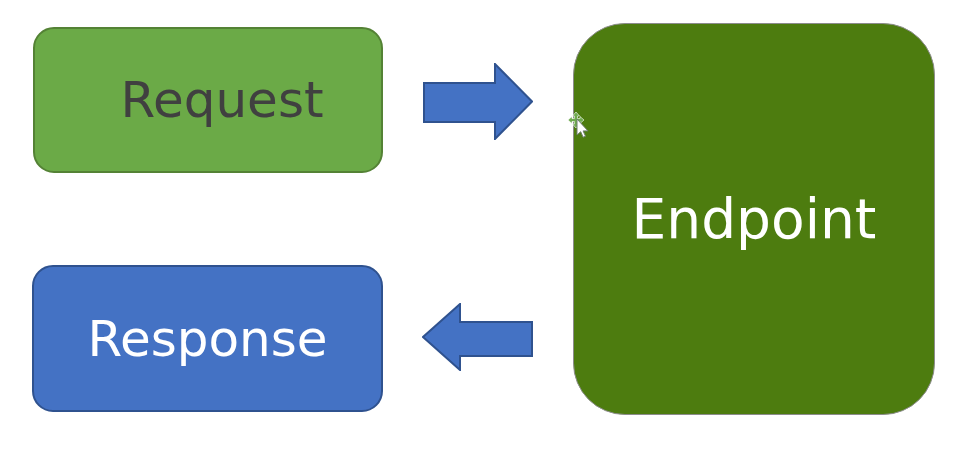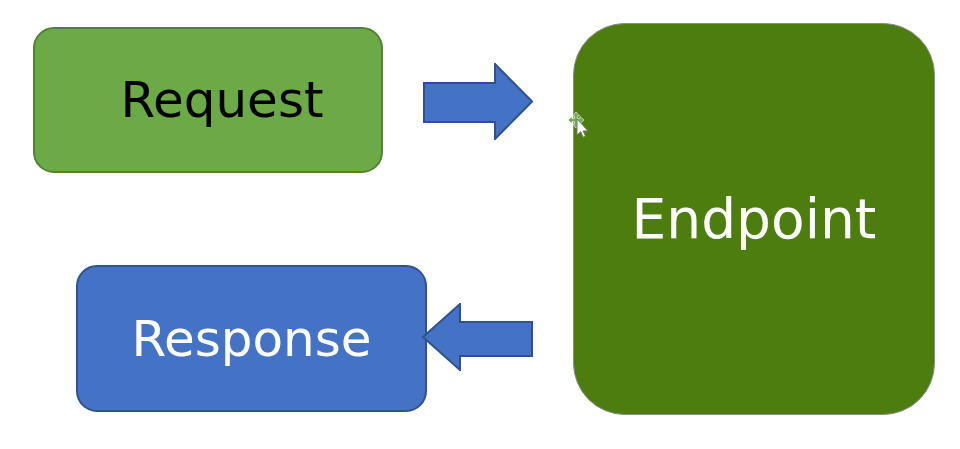--- a/index.html
+++ b/index.html
@@ -29,42 +29,41 @@
     width: 350px; height: 146px;
     border-width: 2px;
     border-radius: 21px;
   }
   .node-request .label { font-size: 50px; }
   .node-response {
     left: 32px; top: 265px;
     width: 351px; height: 147px;
     border-width: 2px;
     border-radius: 21px;
-    margin-left: 44px;
   }
   .node-response .label { font-size: 50px; }
   .node-endpoint {
     left: 573px; top: 23px;
     width: 362px; height: 392px;
     border-width: 1px;
     border-radius: 52px;
   }
   .node-endpoint .label { font-size: 55px; }
   .arrow { position: absolute; display: block; }
   .arrow-right { left: 423px; top: 63px; }
   .arrow-left  { left: 422px; top: 303px; }
   .cursor { position: absolute; left: 567px; top: 108px; }
 </style>
 </head>
 <body>
 
 <div class="canvas">
 
   <div class="node node-request" style="background-color: rgb(107, 170, 71); border-color: rgb(84, 130, 53);">
-    <span class="label" style="color: #000000; margin-left: 28px;">Request</span>
+    <span class="label" style="color: #404040; margin-left: 28px;">Request</span>
   </div>
 
   <div class="node node-response" style="background-color: rgb(68, 114, 196); border-color: rgb(47, 82, 143);">
     <span class="label" style="color: rgb(255, 255, 255);">Response</span>
   </div>
 
   <div class="node node-endpoint" style="background-color: #4d7c0f; border-color: rgb(140, 140, 140);">
     <span class="label" style="color: rgb(255, 255, 255);">Endpoint</span>
   </div>
 

